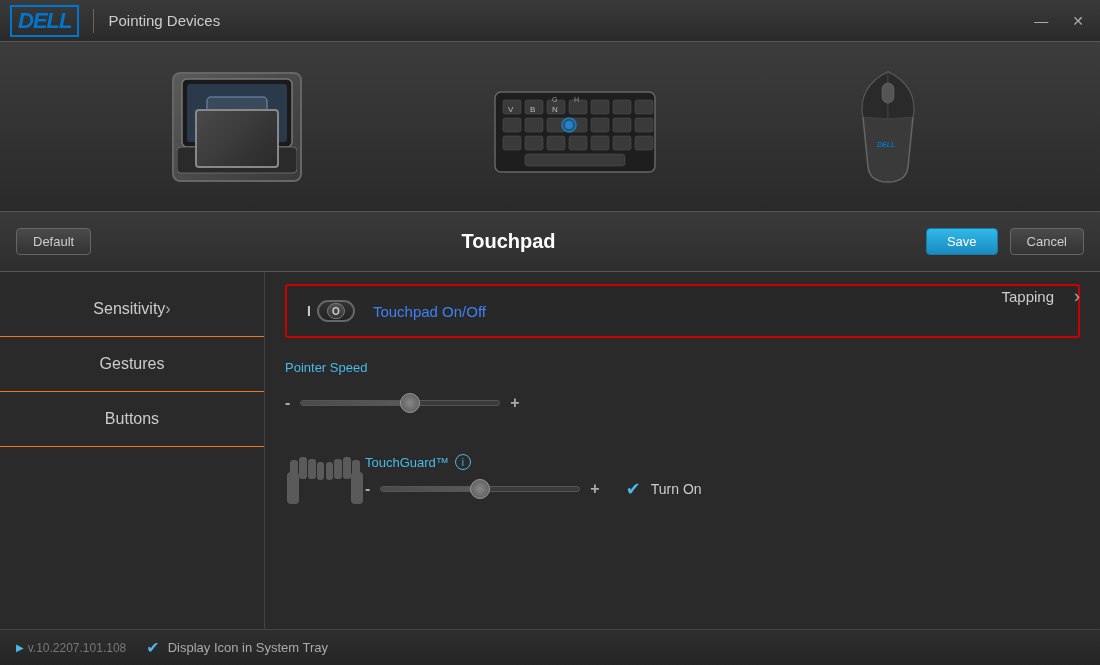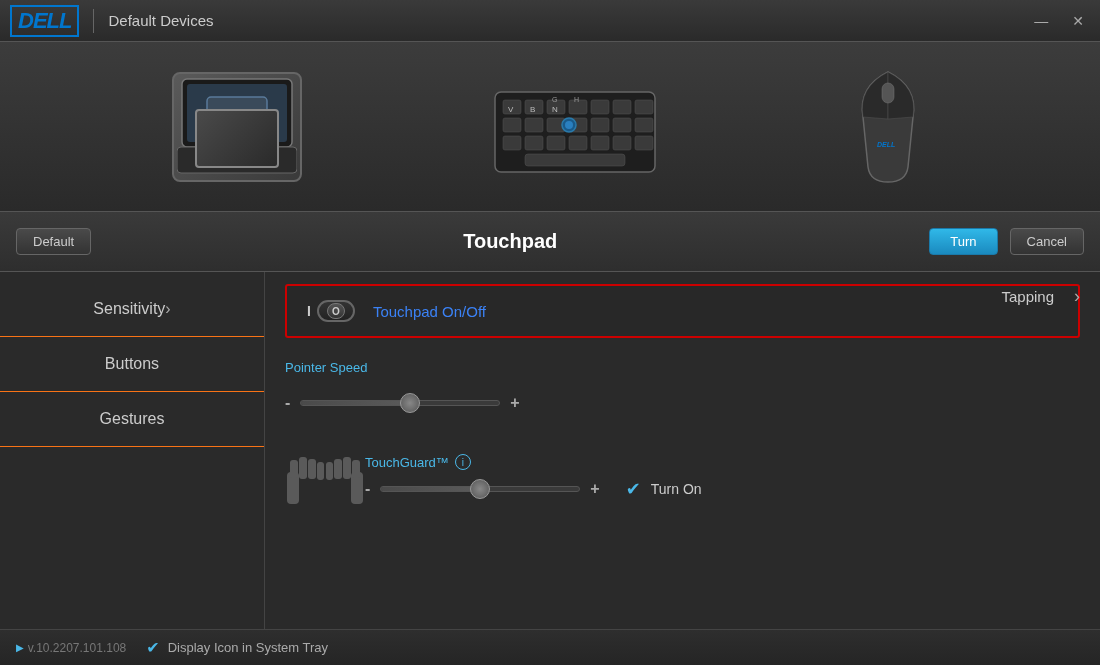--- a/index.html
+++ b/index.html
@@ -384,21 +384,21 @@
       color: #4ab8e8;
       font-size: 16px;
     }
   </style>
 </head>
 <body>
 
 <div class="title-bar">
   <div class="dell-logo">DELL</div>
   <div class="title-divider"></div>
-  <div class="title-text">Default Devices</div>
+  <div class="title-text">Pointing Devices</div>
   <div class="title-controls">
     <button class="title-btn">—</button>
     <button class="title-btn">✕</button>
   </div>
 </div>
 
 <div class="header-area">
 
   <div class="device-img">
     <div class="touchpad-img">
@@ -471,36 +471,36 @@
       <rect x="34" y="16" width="12" height="20" rx="6" fill="#555" stroke="#777" stroke-width="0.5"></rect>
 
       <text x="29" y="80" font-size="7" fill="#0076ce" font-weight="bold" font-style="italic">DELL</text>
     </svg>
   </div>
 </div>
 
 <div class="toolbar">
   <button class="btn-default">Default</button>
   <div class="toolbar-title">Touchpad</div>
-  <button class="btn-save">Turn</button>
+  <button class="btn-save">Save</button>
   <button class="btn-cancel">Cancel</button>
 </div>
 
 <div class="main-area">
 
   <div class="sidebar">
     <div class="sidebar-item">
       <span>Sensitivity</span>
       <span class="sidebar-chevron">›</span>
     </div>
     <div class="sidebar-item">
+      <span>Gestures</span>
+    </div>
+    <div class="sidebar-item">
       <span>Buttons</span>
-    </div>
-    <div class="sidebar-item">
-      <span>Gestures</span>
     </div>
   </div>
 
   <div class="content-panel">
 
     <div class="toggle-row">
       <div class="toggle-labels">
         <span class="toggle-i">I</span>
         <div class="toggle-switch">
           <div class="toggle-knob">

